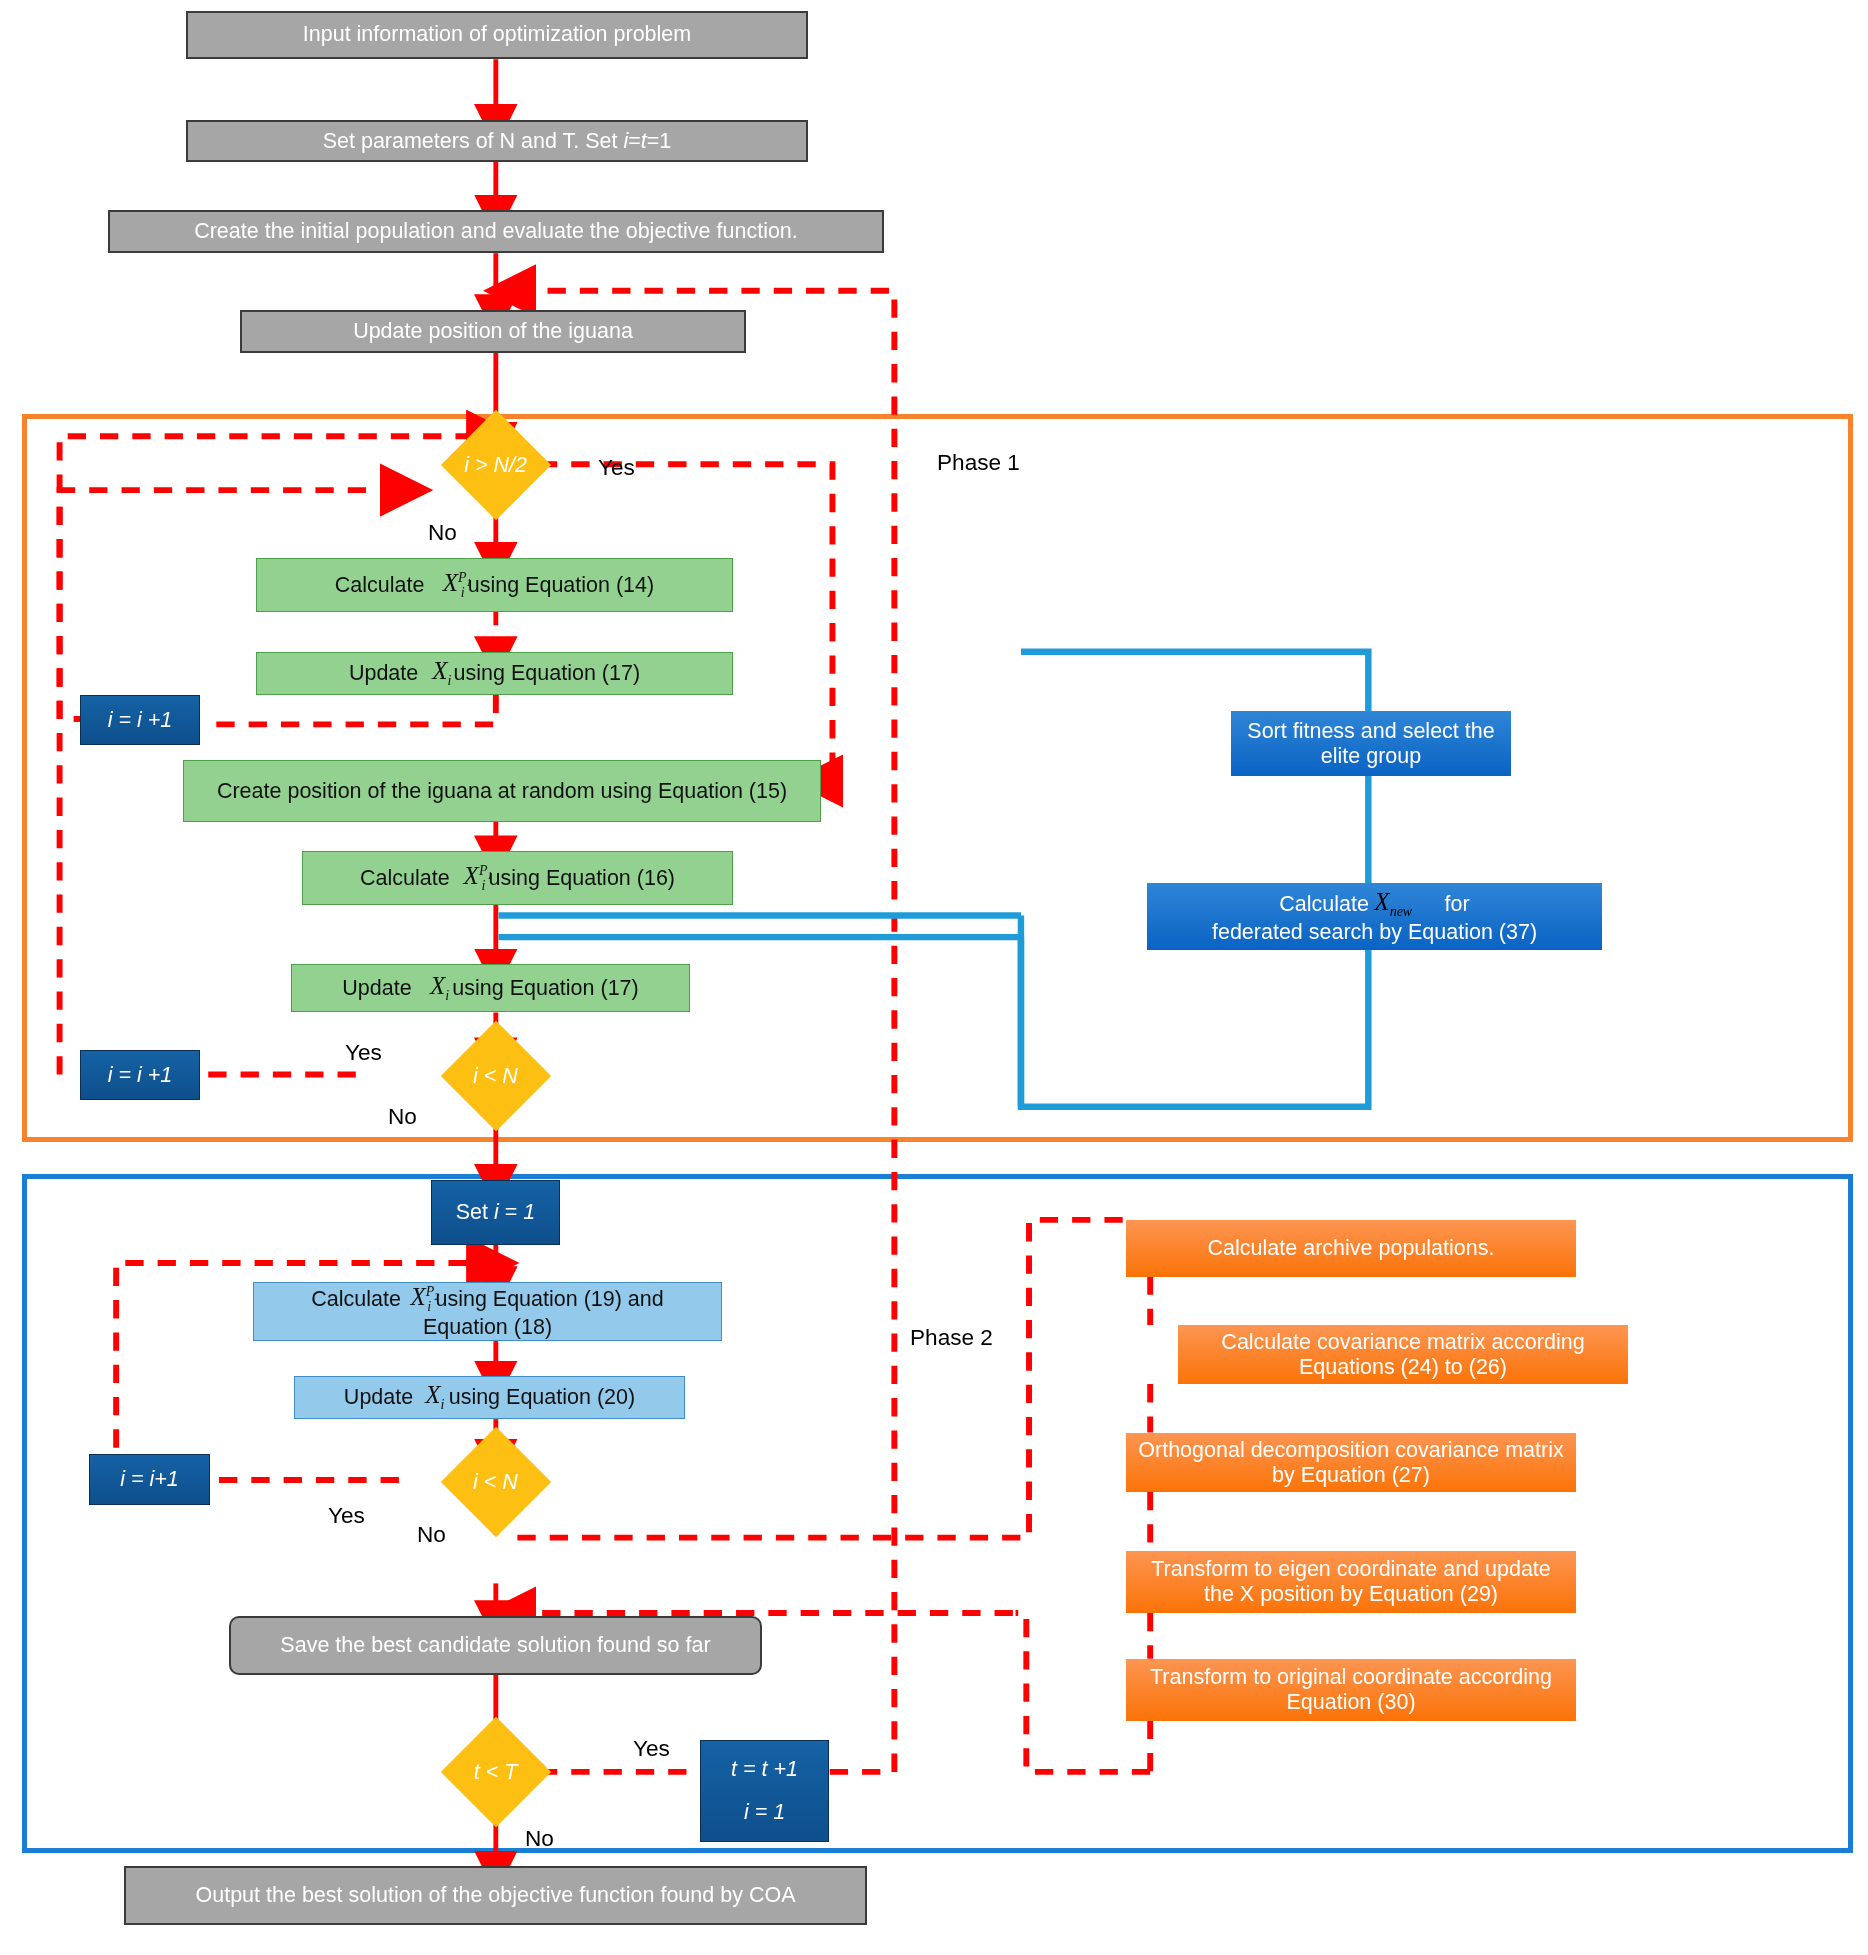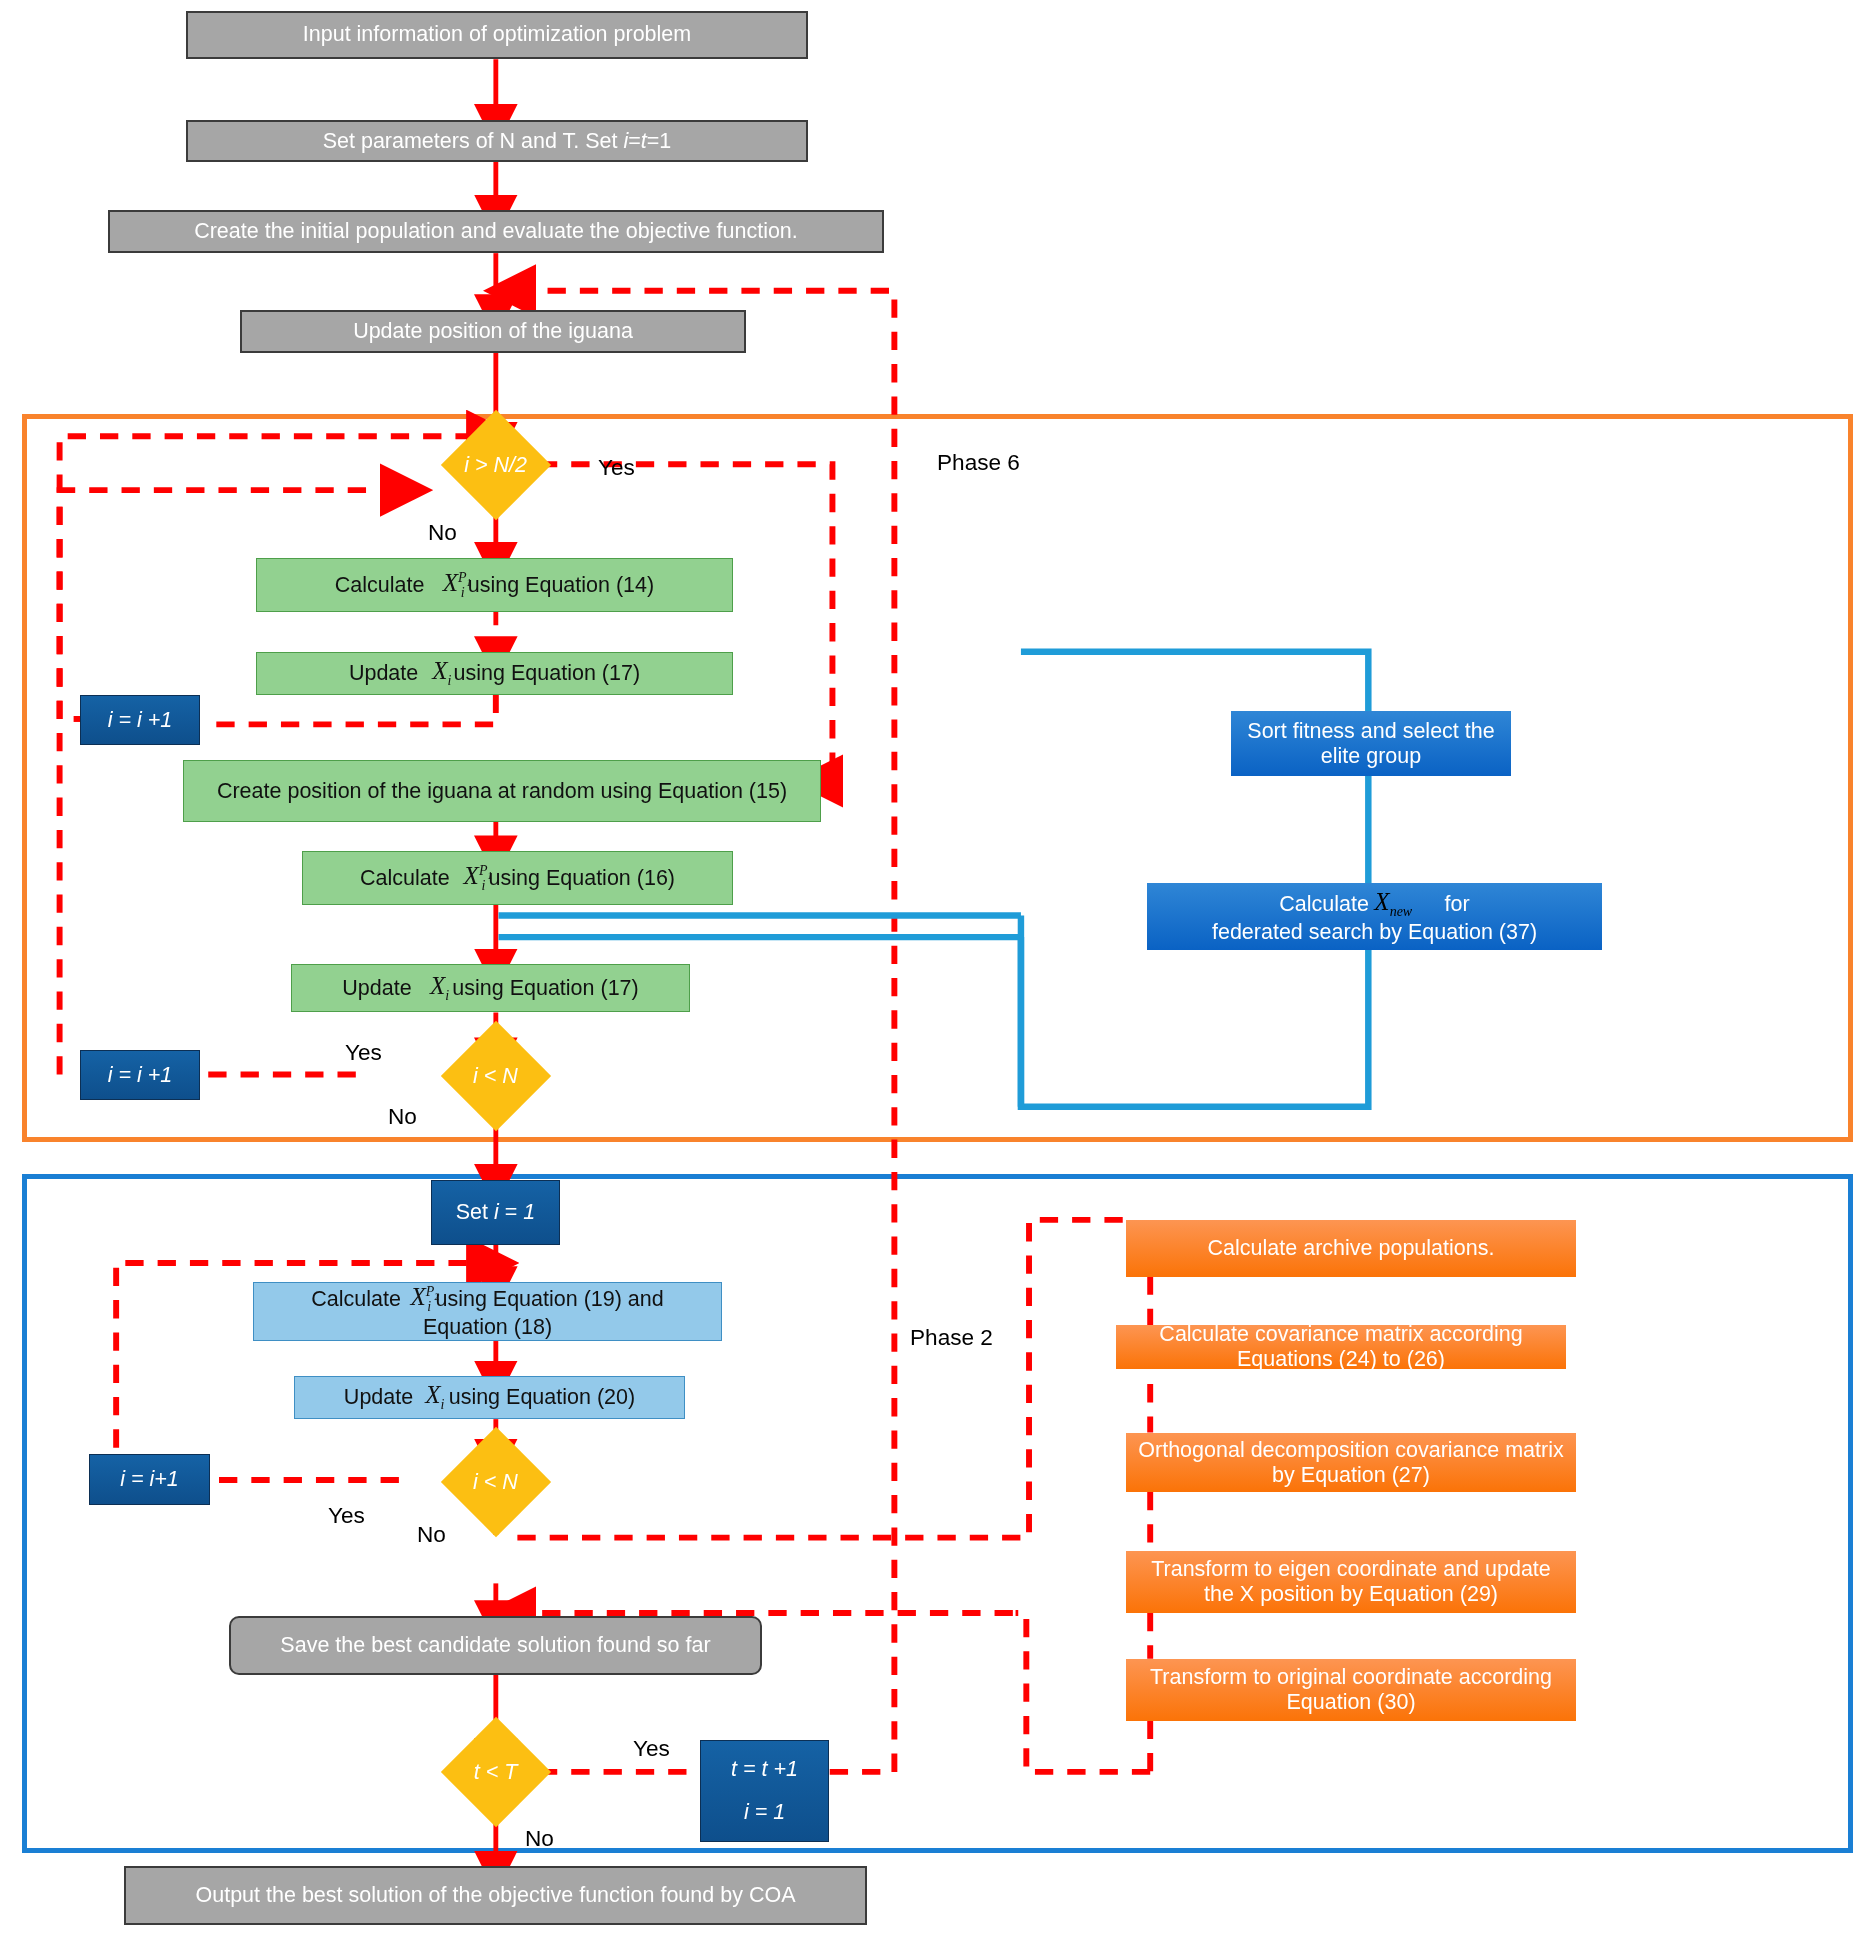--- a/index.html
+++ b/index.html
@@ -133,21 +133,21 @@
   <div class="node gray" style="left:186px;top:10.8px;width:622px;height:48px;">Input information of optimization problem</div>
 
   <div class="node gray" style="left:186px;top:120px;width:622px;height:42px;">
     <span>Set parameters of N and T. Set <i>i</i>=<i>t</i>=1</span>
   </div>
 
   <div class="node gray" style="left:240px;top:310px;width:506px;height:43px;">Update position of the iguana</div>
 
   <div class="node gray" style="left:108px;top:210px;width:776px;height:43px;">Create the initial population and evaluate the objective function.</div>
 
-  <div class="phaselbl" style="left:937px;top:450px;">Phase 6</div>
+  <div class="phaselbl" style="left:937px;top:450px;">Phase 1</div>
 
   <div class="diamond" style="left:416px;top:426px;width:159px;height:78px;">
     <div class="dshape" style="left:41px;top:0px;width:78px;height:78px;"></div>
     <div class="dtxt">i &gt; N/2</div>
   </div>
   <div class="lbl" style="left:598px;top:455px;">Yes</div>
   <div class="lbl" style="left:428px;top:520px;">No</div>
 
   <div class="node green" style="left:256px;top:558px;width:477px;height:54px;">
     <span>Calculate</span>
@@ -230,21 +230,21 @@
 
   <div class="diamond" style="left:416px;top:1443px;width:159px;height:78px;">
     <div class="dshape" style="left:41px;top:0px;width:78px;height:78px;"></div>
     <div class="dtxt">i &lt; N</div>
   </div>
   <div class="lbl" style="left:328px;top:1503px;">Yes</div>
   <div class="lbl" style="left:417px;top:1522px;">No</div>
 
   <div class="node orangegrad" style="left:1126px;top:1220px;width:450px;height:57px;">Calculate archive populations.</div>
 
-  <div class="node orangegrad" style="left:1116px;top:1325px;width:450px;height:44px;padding:0 6.5px;">Calculate covariance matrix according Equations (24) to (26)</div>
+  <div class="node orangegrad" style="left:1178px;top:1325px;width:450px;height:59px;padding:0 6.5px;">Calculate covariance matrix according Equations (24) to (26)</div>
 
   <div class="node orangegrad" style="left:1126px;top:1433px;width:450px;height:59px;padding:0 6.5px;">Orthogonal decomposition covariance matrix by Equation (27)</div>
 
   <div class="node orangegrad" style="left:1126px;top:1551px;width:450px;height:62px;padding:0 11px;">Transform to  eigen coordinate and update the X position by Equation (29)</div>
 
   <div class="node orangegrad" style="left:1126px;top:1659px;width:450px;height:62px;padding:0 6.5px;">Transform to  original coordinate according Equation (30)</div>
 
   <div class="node gray" style="left:229px;top:1616px;width:533px;height:59px;border-radius:10px;">Save the best candidate solution found so far</div>
 
   <div class="diamond" style="left:416px;top:1733px;width:159px;height:78px;">

